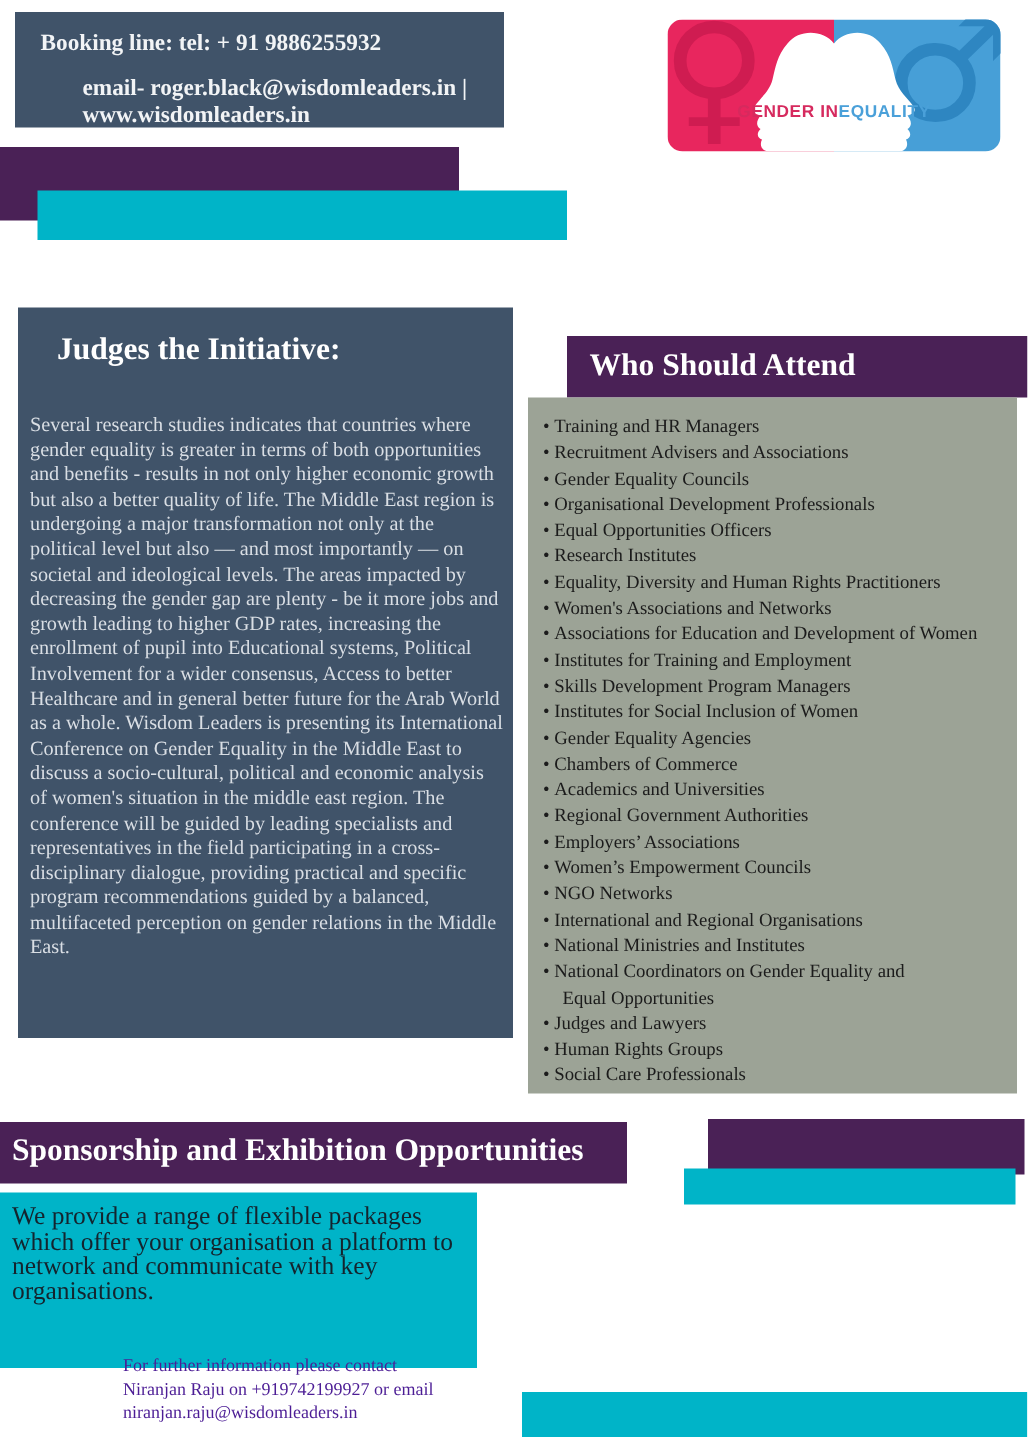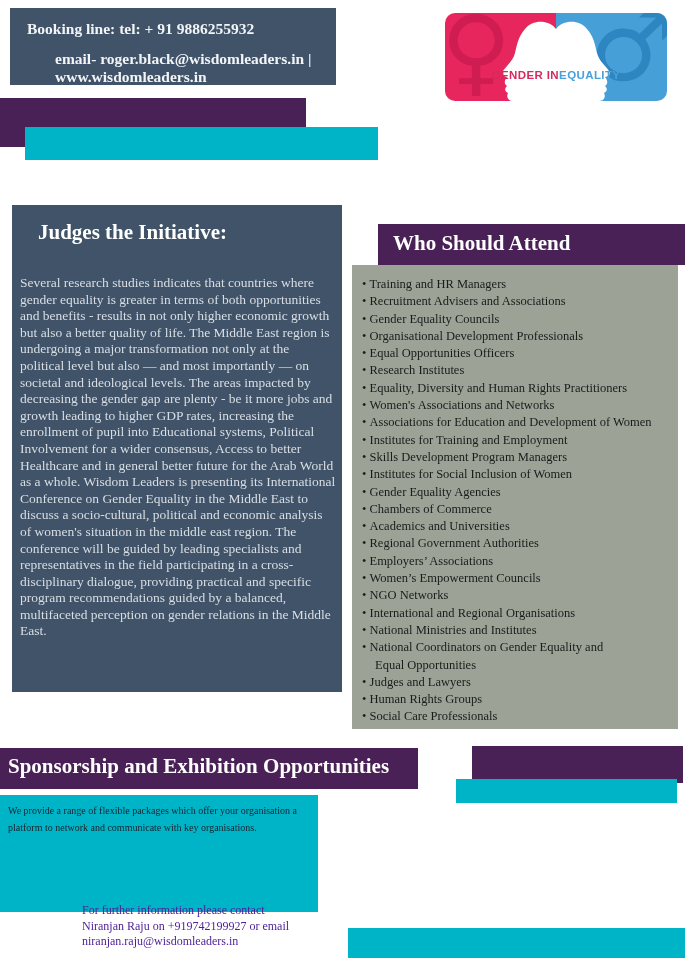--- a/index.html
+++ b/index.html
@@ -46,21 +46,21 @@
   .attend-list li::before { content:"\2022\00a0"; }
 
   
   .sponsor-bar { position:absolute; left:0; top:748px; width:418px; height:41px; background:#4a2156; }
   .sponsor-title { position:absolute; left:8px; top:6px; color:#ffffff; font-weight:bold; font-size:21px; }
   .purple-bar-b { position:absolute; left:472px; top:746px; width:211px; height:37px; background:#4a2156; }
   .teal-bar-b { position:absolute; left:456px; top:779px; width:221px; height:24px; background:#00b4c8; z-index:2; }
 
   .teal-box { position:absolute; left:0; top:795px; width:318px; height:117px; background:#00b4c8; }
   .teal-body { position:absolute; left:8px; top:8px; width:300px; color:#14242e;
-    font-size:10px; line-height:16.5px; }
+    font-size:17px; line-height:16.5px; }
   .teal-contact { position:absolute; left:82px; top:60px; width:230px; color:#4c1d95;
     font-size:12px; line-height:15.5px; white-space:pre-line;margin-top:48px; }
 
   .bottom-teal-bar { position:absolute; left:348px; top:928px; width:337px; height:30px; background:#00b4c8; }
 </style>
 </head>
 <body>
 
 <div class="page">
 

